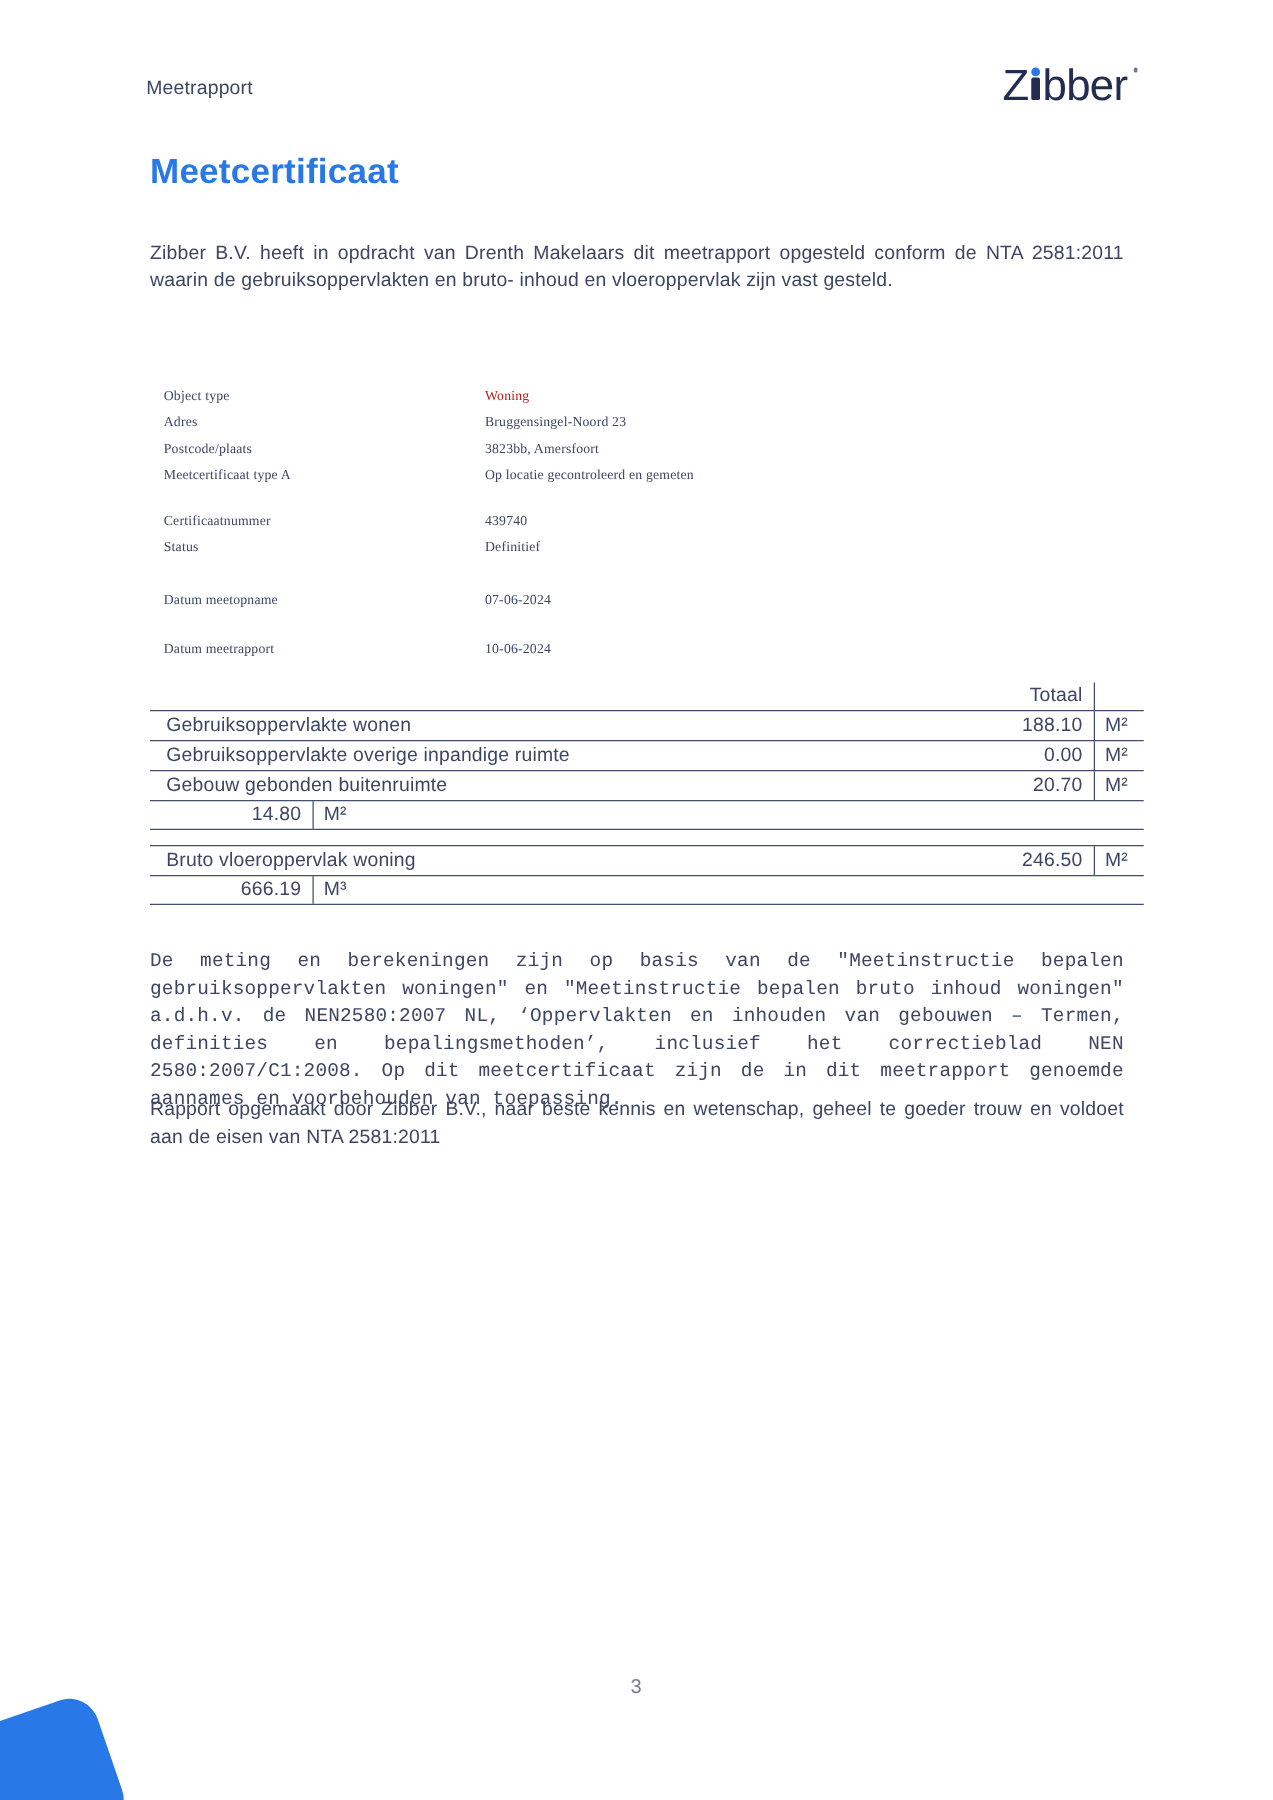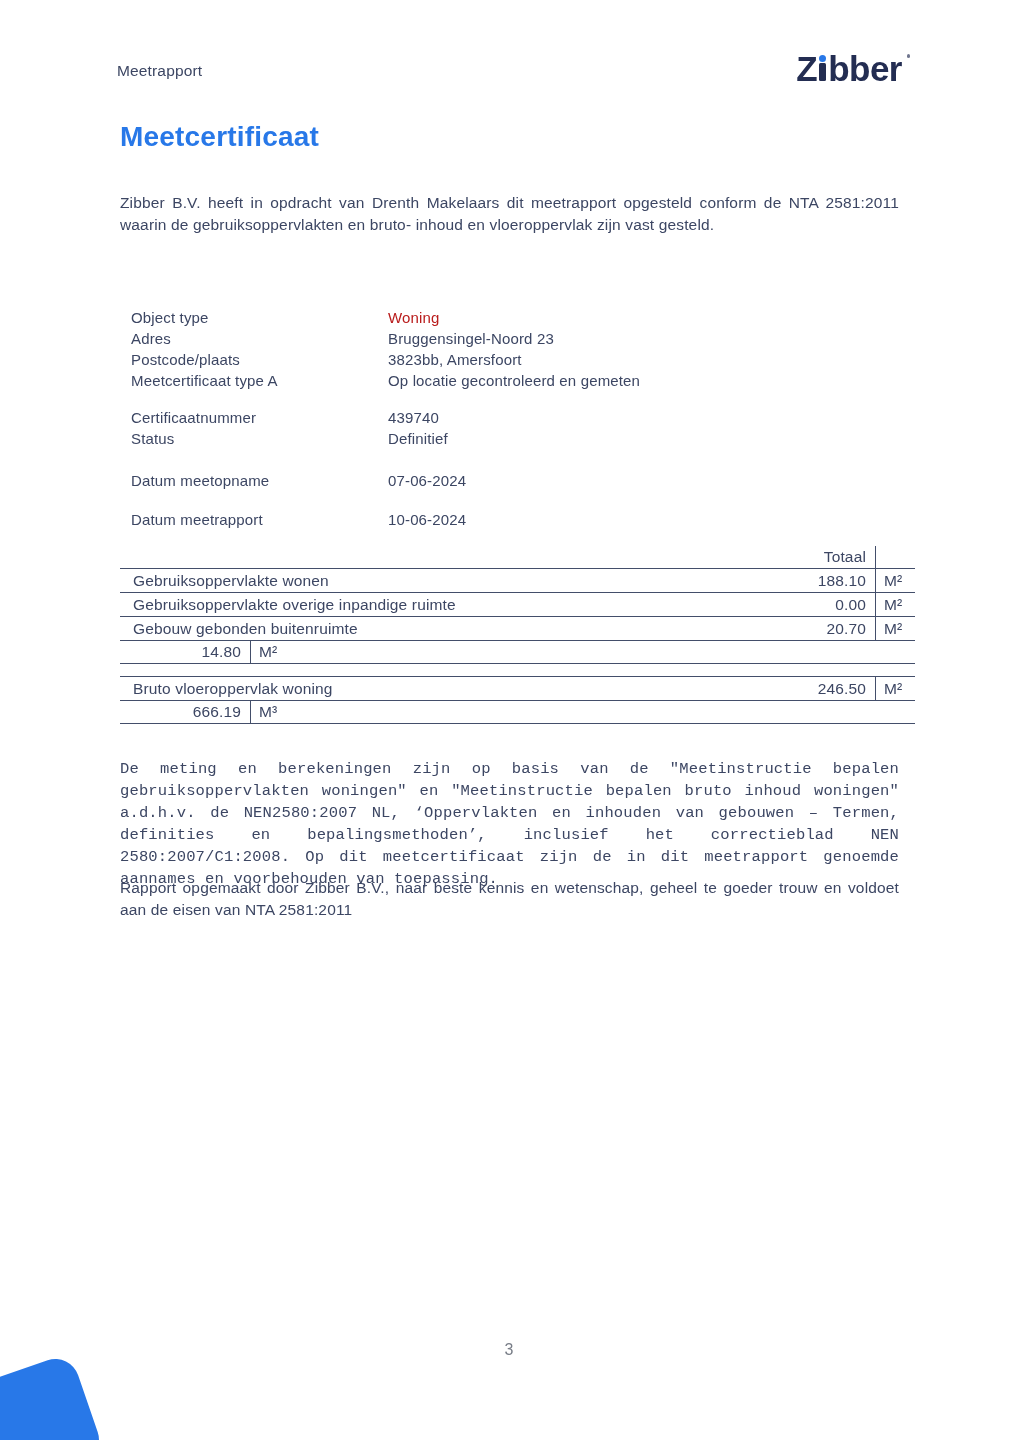--- a/index.html
+++ b/index.html
@@ -16,21 +16,21 @@
     letter-spacing: 0.15px;
   }
 
   
   .report-label {
     position: absolute; left: 117px; top: 62px;
     font-size: 15.5px; color: #3c4663;
   }
   .logo {
     position: absolute; right: 116px; top: 50px;
-    font-size: 35px; font-weight: bold; color: #232d52;
+    font-size: 35px; font-weight: normal; color: #232d52;
     line-height: 38px; letter-spacing: -0.5px;
   }
   .logo-i {
     display: inline-block; position: relative;
     width: 7px; height: 26px; margin: 0 2px;
   }
   .logo-i .stem {
     position: absolute; left: 0; bottom: 0;
     width: 7px; height: 18px; background: #232d52; border-radius: 1.5px;
   }
@@ -55,21 +55,21 @@
   .para {
     position: absolute; left: 120px; width: 779px;
     font-size: 15.5px; line-height: 22px;
     text-align: justify;
   }
   .para.intro   { top: 192px; }
   .para.legal   { top: 758px; font-family: Liberation Mono, monospace; }
   .para.closing { top: 877px; }
 
   
-  .details { position: absolute; left: 131px; top: 307px; width: 720px; font-size: 15px; }
+  .details { position: absolute; left: 131px; top: 307px; width: 720px; font-size: 11px; font-family: Liberation Serif, serif; }
   .drow { display: flex; line-height: 21px; }
   .dlabel { width: 257px; flex: 0 0 257px; }
   .dvalue { flex: 1; }
   .dvalue.muted { color: #b91c1c; }
   .gap16 { height: 16px; }
   .gap21 { height: 21px; }
   .gap18 { height: 18px; }
 
   
   .meas-table {

